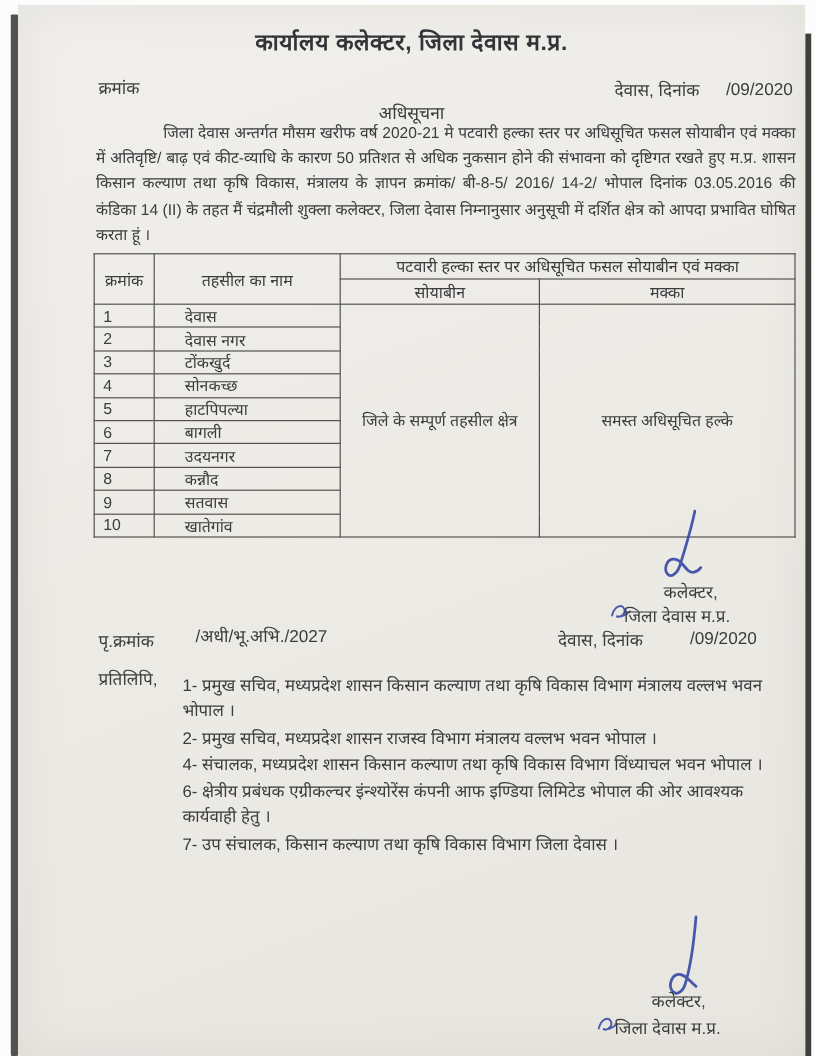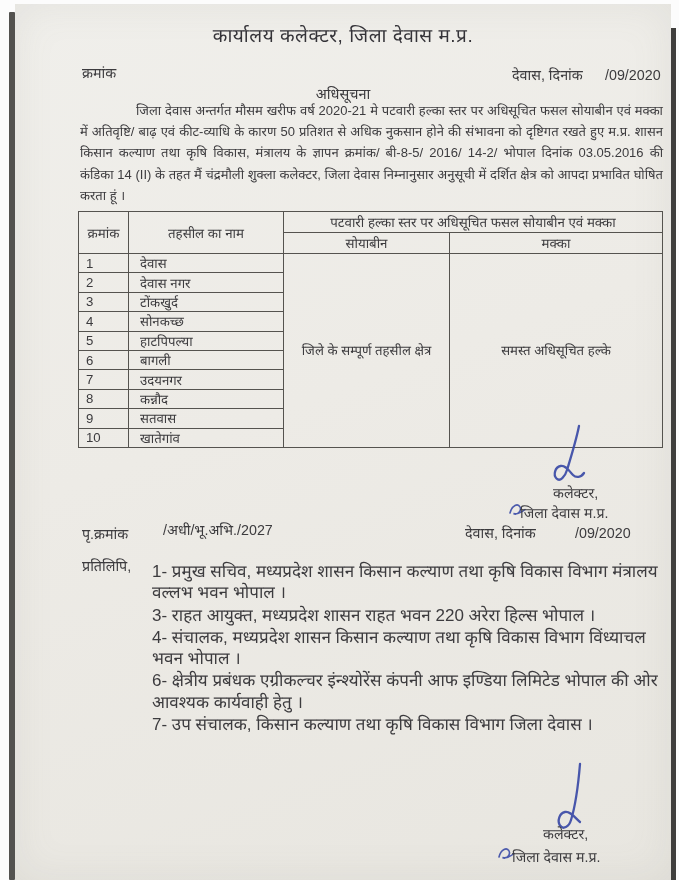--- a/index.html
+++ b/index.html
@@ -11,45 +11,45 @@
   *{margin:0;padding:0;box-sizing:border-box;}
   html,body{width:679px;height:880px;background:#ffffff;overflow:hidden;
     font-family:"Liberation Sans","DejaVu Sans",sans-serif;color:var(--ink);}
   .scan{position:relative;width:679px;height:880px;background:#fcfcfc;}
   .edge-left{position:absolute;left:9px;top:12px;width:6px;height:868px;background:#53524f;border-radius:1px;}
   .edge-right{position:absolute;left:671px;top:28px;width:5px;height:852px;background:#403f3d;}
   .paper{position:absolute;left:15px;top:4px;width:656px;height:876px;
     background:linear-gradient(160deg,#f0efeb 0%,#edebe6 45%,#e8e6e0 100%);
     box-shadow:inset 0 0 40px rgba(120,115,105,0.10);}
   .abs{position:absolute;}
-  .doc-title{left:0;top:18px;width:656px;text-align:center;font-size:19px;letter-spacing:.5px;color:#343338;}
+  .doc-title{left:0;top:18px;width:656px;text-align:center;font-size:19px;letter-spacing:.5px;color:#343338;font-weight:bold;}
   .t14{font-size:14.3px;}
   .heading{left:0;top:79px;width:656px;text-align:center;font-size:14.5px;color:#3a393c;}
   .para{left:65px;top:96px;width:583px;font-size:13px;line-height:21.2px;text-align:justify;text-indent:56px;}
   
   .rl1-label{left:67px;top:59px;}
   .rl1-num{left:148px;top:59px;}
   .rl1-place{left:497px;top:61px;}
   .rl1-date{left:590px;top:63px;}
   .rl2-label{left:67px;top:520px;}
   .rl2-num{left:148px;top:516px;}
   .rl2-place{left:450px;top:519px;}
   .rl2-date{left:560px;top:521px;}
   .copyto{left:67px;top:552px;}
   
   table.sched{position:absolute;left:63px;top:207px;width:584px;border-collapse:collapse;table-layout:fixed;}
   table.sched td,table.sched th{border:1px solid var(--border);font-weight:normal;color:var(--ink);overflow:hidden;}
   table.sched th{height:21px;font-size:13.3px;text-align:center;vertical-align:middle;}
   table.sched td{height:19.4px;font-size:13.2px;vertical-align:middle;}
   td.sno{padding-left:7px;}
-  td.teh{padding-left:11px;}
+  td.teh{padding-left:25px;}
   td.merged{text-align:center;vertical-align:middle;font-size:13.4px;}
   
   .copy-list{left:137px;top:557px;width:506px;list-style:none;}
-  .copy-list li{font-size:17px;line-height:21.3px;margin-bottom:1px;}
+  .copy-list li{font-size:14px;line-height:21.3px;margin-bottom:1px;}
   
   .sig-svg{overflow:visible;}
   .sig1-scribble{left:533px;top:420px;}
   .sig1-desig{left:538px;top:479px;font-size:14.2px;}
   .sig1-office{left:505px;top:499px;font-size:14.2px;}
   .sig1-mark{left:492px;top:497px;}
   .sig2-scribble{left:538px;top:758px;}
   .sig2-desig{left:528px;top:820px;font-size:14.2px;}
   .sig2-office{left:497px;top:843px;font-size:14.2px;}
   .sig2-mark{left:481px;top:841px;}
@@ -148,21 +148,21 @@
 
     <span class="abs t14 rl2-label">पृ.क्रमांक</span>
     <span class="abs t14 rl2-num">/अधी/भू.अभि./2027</span>
     <span class="abs t14 rl2-place">देवास, दिनांक</span>
     <span class="abs t14 rl2-date">/09/2020</span>
 
     <span class="abs t14 copyto">प्रतिलिपि,</span>
 
     <ul class="abs copy-list" id="copy-list">
         <li>1- प्रमुख सचिव, मध्यप्रदेश शासन किसान कल्याण तथा कृषि विकास विभाग मंत्रालय वल्लभ भवन भोपाल ।</li>
-        <li>3- राहत आयुक्त, मध्यप्रदेश शासन राहत भवन 220 अरेरा हिल्स भोपाल ।</li>
+        <li>2- प्रमुख सचिव, मध्यप्रदेश शासन राजस्व विभाग मंत्रालय वल्लभ भवन भोपाल ।</li>
         <li>4- संचालक, मध्यप्रदेश शासन किसान कल्याण तथा कृषि विकास विभाग विंध्याचल भवन भोपाल ।</li>
         <li>6- क्षेत्रीय प्रबंधक एग्रीकल्चर इंन्श्योरेंस कंपनी आफ इण्डिया लिमिटेड भोपाल की ओर आवश्यक कार्यवाही हेतु ।</li>
         <li>7- उप संचालक, किसान कल्याण तथा कृषि विकास विभाग जिला देवास ।</li>
       </ul>
 
     <svg class="abs sig-svg sig2-scribble" width="42" height="72" viewBox="0 0 42 72">
       <path d="M27,2 C25.5,20 23,42 18,58 C16,65 10,68 7,63.5 C4,59 6.5,51 12,50 C17.5,49 22,56 27,60" fill="none" stroke="#3a4aa6" stroke-width="2.3" stroke-linecap="round" opacity="0.92"></path>
     </svg>
     <span class="abs sig2-desig">कलेक्टर,</span>
     <svg class="abs sig-svg sig2-mark" width="20" height="17" viewBox="0 0 20 17">

